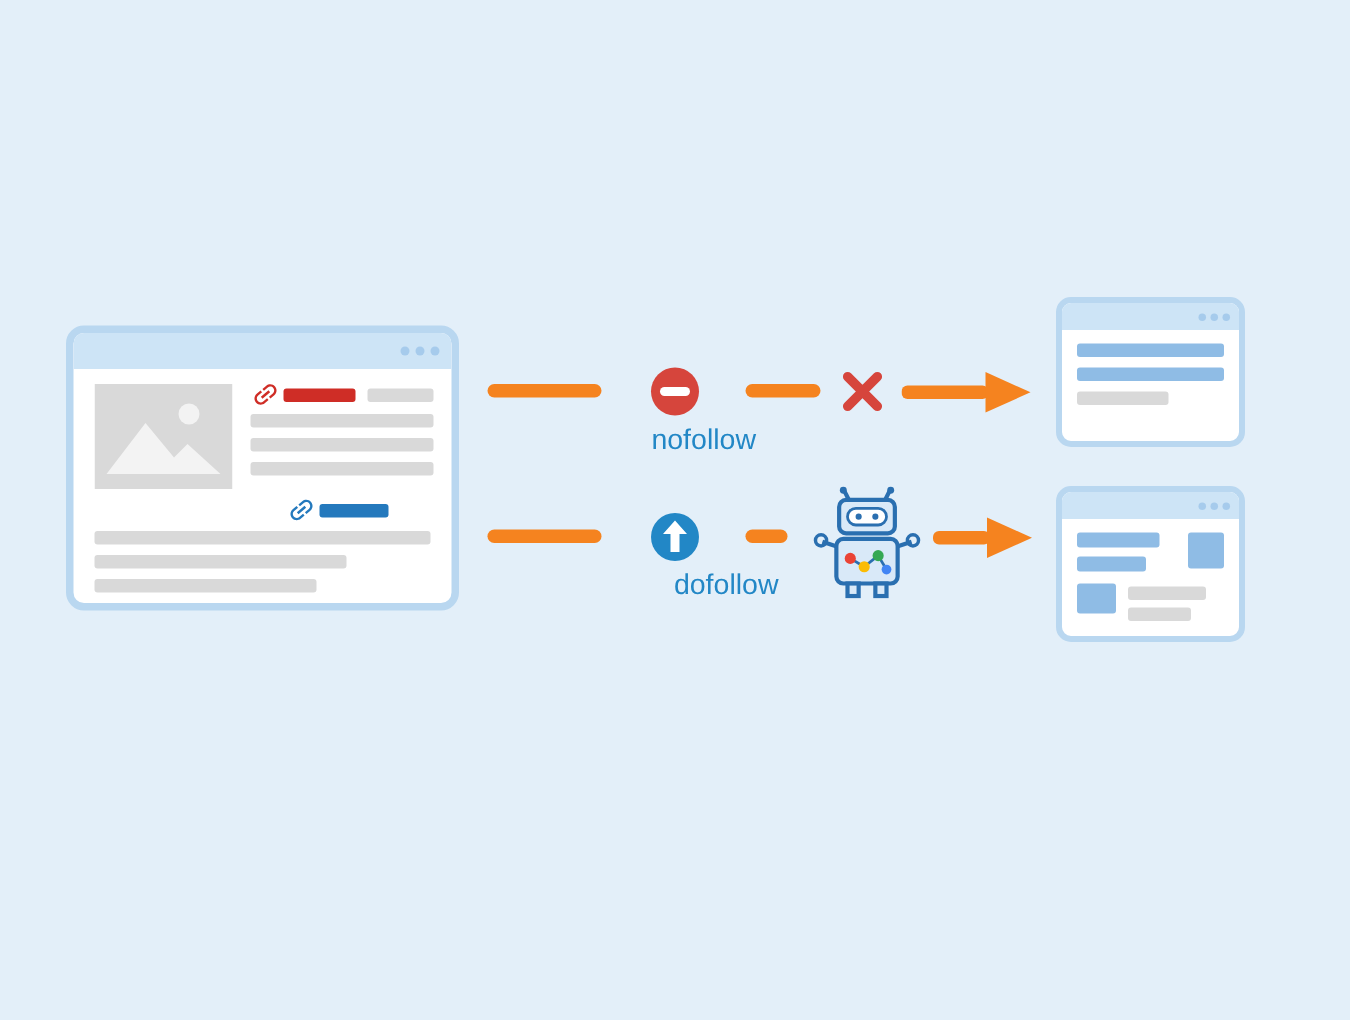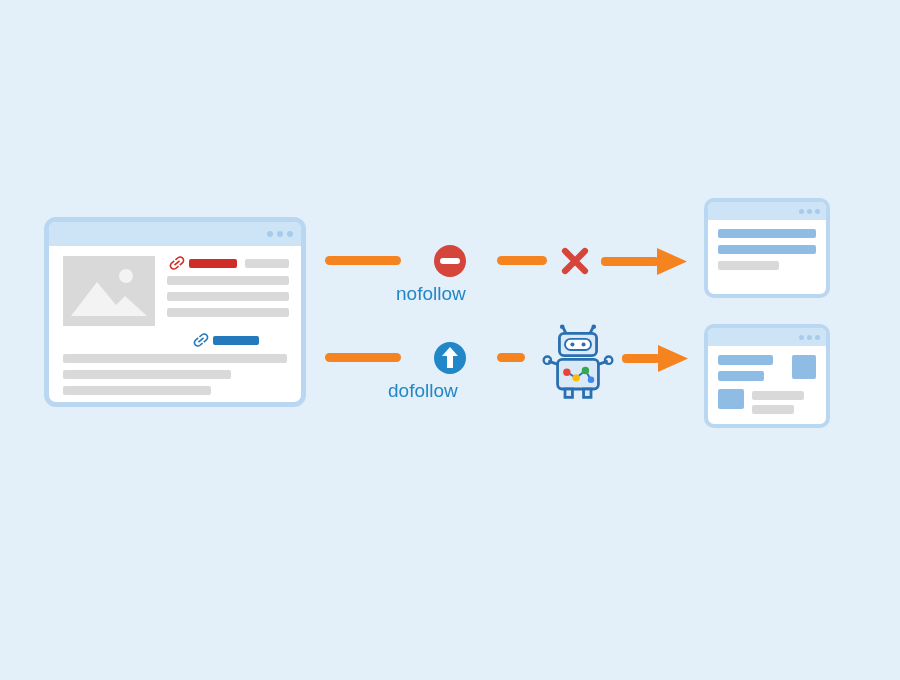--- a/index.html
+++ b/index.html
@@ -27,21 +27,21 @@
   .row-top { display:flex; gap:12px; }
   .img-ph { width:92px; height:70px; flex:0 0 auto; }
   .col-right { flex:1; }
   .link-row { display:flex; align-items:center; gap:2px; height:14px; }
   .chain-svg { width:20px; height:20px; transform:rotate(-40deg); display:block; flex:0 0 auto; }
   .fill-link-red { fill:var(--link-red,#cf2d26); }
   .fill-link-blue { fill:var(--link-blue,#2479bd); }
 
   
   .dash { position:absolute; height:9px; border-radius:4.5px; background:var(--orange,#f5831f); }
-  .flow-label { position:absolute; width:108px; text-align:left; font-size:19px; color:var(--blue,#2287c6); }
+  .flow-label { position:absolute; width:108px; text-align:right; font-size:19px; color:var(--blue,#2287c6); }
   .abs-icon { position:absolute; }
 
   .fill-orange { fill:var(--orange,#f5831f); }
   .fill-red { fill:var(--red,#d6453c); }
   .fill-blue { fill:var(--blue,#2287c6); }
   .stroke-red { stroke:var(--red,#d6453c); }
   .robot-line { stroke:var(--robot-outline,#2a6fb0); }
   .robot-shape { fill:var(--robot-fill,#d9e9f8); stroke:var(--robot-outline,#2a6fb0); }
   .gdot-red { fill:var(--dot-red,#ea4335); }
   .gdot-yellow { fill:var(--dot-yellow,#fbbc05); }
@@ -113,21 +113,21 @@
     <polygon class="fill-orange" points="56,6 56,33 86,19.5"></polygon>
   </svg>
 
   <div class="dash" style="left:325px; top:353px; width:76px;"></div>
 
   <svg class="abs-icon" style="left:432px; top:340px;" width="36" height="36" viewBox="0 0 36 36">
     <circle class="fill-blue" cx="18" cy="18" r="16"></circle>
     <path d="M18 7 L26 16 H21 V28 H15 V16 H10 Z" fill="#ffffff"></path>
   </svg>
 
-  <div class="flow-label" style="left:388px; top:380px;">dofollow</div>
+  <div class="flow-label" style="left:411px; top:380px;">dofollow</div>
 
   <div class="dash" style="left:497px; top:353px; width:28px;"></div>
 
   <svg class="abs-icon" style="left:540px; top:324px;" width="76" height="78" viewBox="0 0 80 84">
     <line class="robot-line" x1="28" y1="12" x2="24" y2="4" stroke-width="3"></line>
     <circle cx="23" cy="3" r="2.5" fill="#2a6fb0"></circle>
     <line class="robot-line" x1="52" y1="12" x2="56" y2="4" stroke-width="3"></line>
     <circle cx="57" cy="3" r="2.5" fill="#2a6fb0"></circle>
     <path class="robot-line" d="M20 44 L8 40" stroke-width="3" fill="none"></path>
     <circle class="robot-line" cx="7" cy="39" r="4" fill="none" stroke-width="2.5"></circle>

